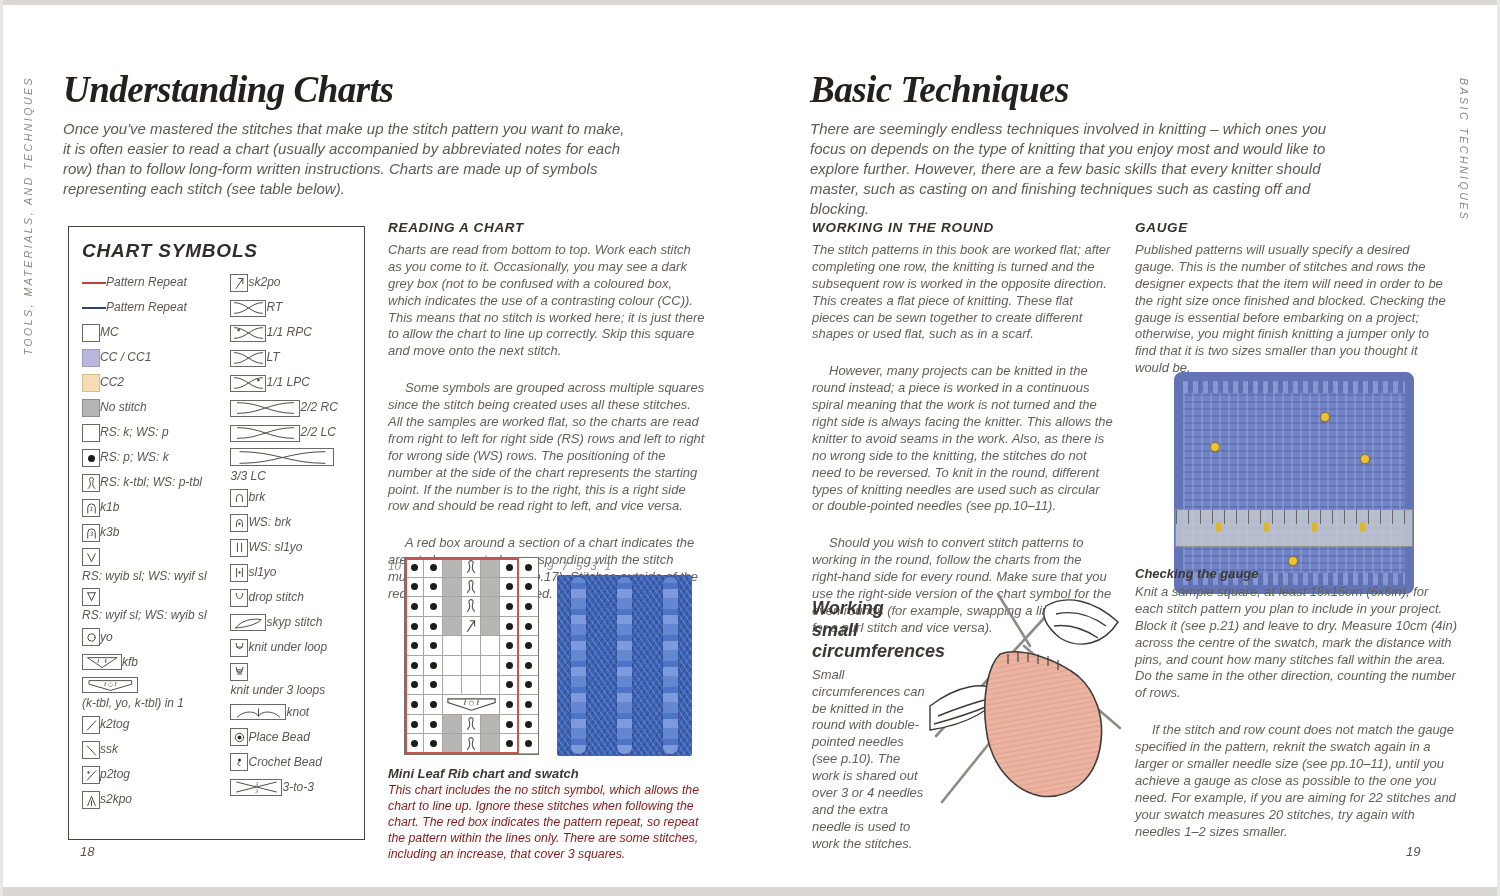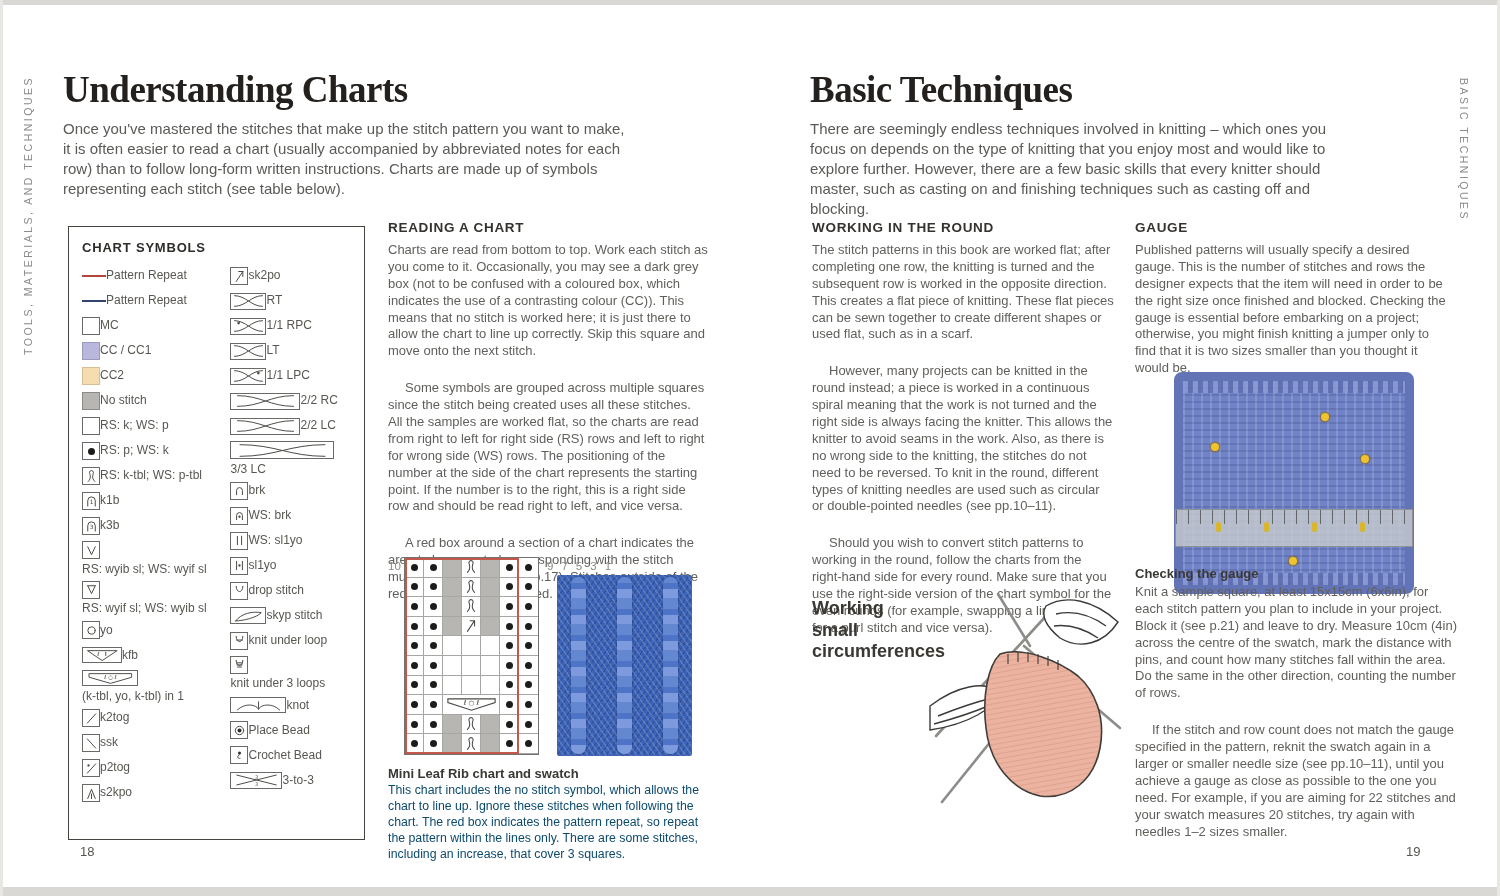--- a/index.html
+++ b/index.html
@@ -3,35 +3,35 @@
 <meta charset="utf-8">
 <style>
   html,body{margin:0;padding:0;}
   body{width:1500px;height:896px;background:#fff;font-family:"Liberation Sans",sans-serif;overflow:hidden;position:relative;}
   .edge{position:absolute;background:#d9d8d5;z-index:5;}
   #edge-top{left:0;top:0;width:1500px;height:5px;}
   #edge-bottom{left:0;top:887px;width:1500px;height:9px;}
   #edge-left{left:0;top:0;width:3px;height:896px;background:#e9e7e4;}
   #edge-right{left:1497px;top:0;width:3px;height:896px;background:#e9e7e4;}
 
-  .abs{position:absolute;}
+  .abs{position:absolute;font-style:italic;}
   .side-label{font-size:10.5px;letter-spacing:2.5px;color:#8b8a87;writing-mode:vertical-rl;}
   #side-left{left:22px;top:76px;transform:rotate(180deg);}
   #side-right{left:1458px;top:78px;}
 
   .title{font-family:"Liberation Serif",serif;font-weight:bold;font-size:37px;color:#23201d;letter-spacing:-0.5px;}
   .intro{font-size:15px;color:#5c5a56;line-height:1.34;}
   .sec-head{font-size:13.5px;font-weight:bold;color:#34322e;letter-spacing:0.7px;margin:0 0 7px 0;}
   .paras p{margin:0;font-size:13px;color:#615f5b;line-height:1.3;}
   .paras p + p{text-indent:17px;margin-top:20px;}
   .pagenum{font-size:13px;color:#57554f;}
 
   
   #symbols-box{left:68px;top:226px;width:297px;height:614px;border:1px solid #46443f;box-sizing:border-box;padding:13px 11px 8px 13px;}
-  #symbols-heading{font-size:13px;font-weight:bold;color:#2f2d29;letter-spacing:0.8px;margin-bottom:11px;}
+  #symbols-heading{font-size:19px;font-weight:bold;color:#2f2d29;letter-spacing:0.8px;margin-bottom:11px;}
   .leg-cols{display:flex;gap:7px;}
   .leg-col{display:flex;flex-direction:column;}
   #legend-left{width:142px;}
   #legend-right{width:123px;}
   .leg-item{display:flex;align-items:center;margin-bottom:5px;min-height:20px;}
   .leg-item.below{display:block;}
   .leg-item.below .leg-sym{display:block;margin-bottom:1px;}
   .leg-item.below .leg-label{display:block;}
   .leg-label{font-size:12px;color:#585650;line-height:1.1;}
   .leg-sym{display:inline-flex;align-items:center;flex:none;}
@@ -63,21 +63,21 @@
     background-image:
       repeating-linear-gradient(55deg, rgba(255,255,255,0.16) 0 1.5px, rgba(255,255,255,0) 1.5px 5px),
       repeating-linear-gradient(-55deg, rgba(12,25,70,0.22) 0 1.5px, rgba(12,25,70,0) 1.5px 5px);}
   .cable-col{position:absolute;top:2px;bottom:2px;width:15px;border-radius:7px;
     background:repeating-linear-gradient(0deg,#7d9ade 0 9px,#4e74c8 9px 15px,#6487d2 15px 26px);
     box-shadow:0 0 3px rgba(20,30,80,0.5);}
 
   
   #caption{left:388px;top:766px;width:312px;}
   #caption-title{font-size:13px;font-weight:bold;color:#3a3833;margin-bottom:2px;}
-  #caption-text{font-size:12.3px;color:#0c4a6e;line-height:1.3;}
+  #caption-text{font-size:12.3px;color:#7f1d1d;line-height:1.3;}
 
   
   #working-round{left:812px;top:220px;width:302px;}
   #gauge-sec{left:1135px;top:220px;width:316px;}
 
   
   #gauge-photo{left:1168px;top:368px;width:252px;height:230px;}
   #gswatch{position:absolute;left:6px;top:4px;right:6px;bottom:4px;background:#7183c7;border-radius:8px;border:9px solid #6374b6;
     background-image:
       repeating-linear-gradient(90deg, rgba(255,255,255,0.14) 0 2px, rgba(255,255,255,0) 2px 9px),
@@ -866,20 +866,23 @@
       <span class="rpin" style="left:40px;"></span>
       <span class="rpin" style="left:88px;"></span>
       <span class="rpin" style="left:136px;"></span>
       <span class="rpin" style="left:184px;"></span>
     </div>
   </div>
 </div>
 
 <div class="abs" id="small-circ">
   <div class="sub-head">Working small circumferences</div>
+  <div class="body paras">
+      <p>Small circumferences can be knitted in the round with double-pointed needles (see p.10). The work is shared out over 3 or 4 needles and the extra needle is used to work the stitches.</p>
+    </div>
 </div>
 
 <div class="abs" id="illustration">
   <svg width="200" height="222" viewBox="0 0 200 222">
     <defs>
       <pattern id="hatch" width="5" height="5" patternUnits="userSpaceOnUse" patternTransform="rotate(80)">
         <line x1="0" y1="0" x2="0" y2="5" stroke="#c07f6c" stroke-width="1.2"></line>
       </pattern>
     </defs>
 

